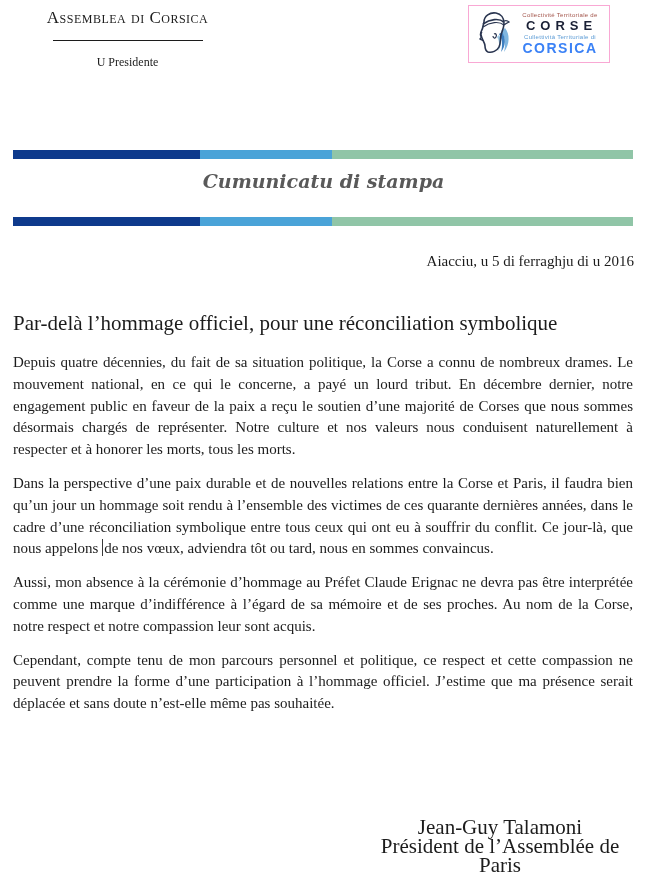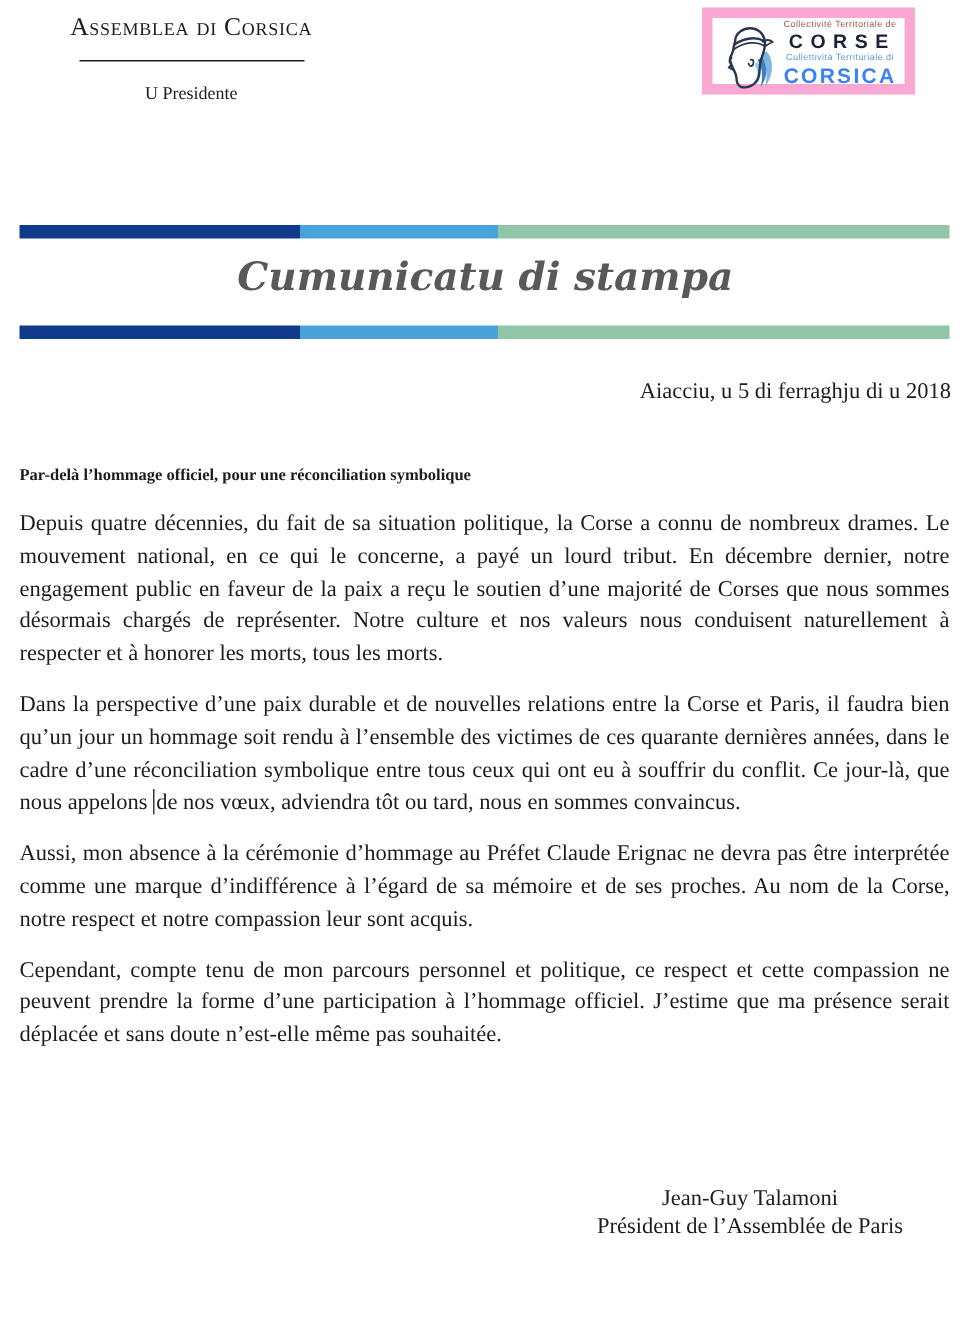--- a/index.html
+++ b/index.html
@@ -32,22 +32,22 @@
   .org-role{
     margin-top:14px;
     font-size:12px;
   }
 
   
   .logo-box{
     position:absolute;top:5px;left:468px;
     width:142px;height:58px;
     background:#ffffff;
-    border:7px solid #f9a8d4;
-    display:flex;
+    border:1px solid #f9a8d4;
+    display:flex;align-items:center;
     box-sizing:border-box;
     padding:2px 3px;
   }
   .logo-head{flex:0 0 42px;height:52px;}
   .logo-text{flex:1;text-align:center;line-height:1.05;font-family:"Liberation Sans", sans-serif;}
   .logo-small-red{font-size:6px;letter-spacing:0.3px;}
   .logo-corse{font-size:13px;font-weight:bold;letter-spacing:5px;margin:1px 0 1px 3px;}
   .logo-small-blue{font-size:6px;letter-spacing:0.3px;}
   .logo-corsica{font-size:14px;font-weight:bold;letter-spacing:1.5px;margin-top:1px;}
 
@@ -60,57 +60,57 @@
   .bar-bottom{top:217px;}
   .bar-seg1{width:30.2%;height:100%;}
   .bar-seg2{width:21.3%;height:100%;}
   .bar-seg3{width:48.5%;height:100%;}
 
   .press-title{
     position:absolute;top:170px;left:0;width:647px;
     text-align:center;
     font-family:"DejaVu Serif", serif;
     font-style:italic;font-weight:bold;
-    font-size:26px;
+    font-size:19px;
     color:#595959;
   }
 
   
   .date-line{
     position:absolute;top:253px;right:13px;
     font-size:15px;
   }
 
   
   .doc-body{
     position:absolute;top:311px;left:13px;width:620px;
   }
   .doc-heading{
-    font-size:11px;font-weight:bold;
+    font-size:21px;font-weight:normal;
     margin:0 0 16px 0;
   }
   .doc-body p{
     margin:0 0 12px 0;
     font-size:15px;
     line-height:21.8px;
     text-align:justify;
   }
   .text-caret{
     display:inline-block;
     width:1px;height:17px;
     background:#3a3a3a;
     vertical-align:text-bottom;
     margin-right:1px;
   }
 
   
   .signature{
-    position:absolute;top:790px;left:370px;width:260px;
+    position:absolute;top:818px;left:370px;width:260px;
     text-align:center;
-    font-size:15px;
+    font-size:21px;
     line-height:19px;
   }
 </style>
 </head>
 <body>
 
 <div class="page">
 
   <div class="letterhead">
     <div class="org-name">Assemblea di Corsica</div>
@@ -152,21 +152,21 @@
   </div>
 
   <div class="press-title" style="color: rgb(89, 89, 89);">Cumunicatu di stampa</div>
 
   <div class="bar bar-bottom">
     <div class="bar-seg1" style="background-color: rgb(14, 58, 140);"></div>
     <div class="bar-seg2" style="background-color: rgb(74, 163, 216);"></div>
     <div class="bar-seg3" style="background-color: rgb(144, 197, 167);"></div>
   </div>
 
-  <div class="date-line">Aiacciu, u 5 di ferraghju di u 2018</div>
+  <div class="date-line">Aiacciu, u 5 di ferraghju di u 2016</div>
 
   <div class="doc-body">
     <div class="doc-heading">Par-delà l’hommage officiel, pour une réconciliation symbolique</div>
     <p><span>Depuis quatre décennies, du fait de sa situation politique, la Corse a connu de nombreux drames. Le mouvement national, en ce qui le concerne, a payé un lourd tribut.  En décembre dernier, notre engagement public en faveur de la paix a reçu le soutien d’une majorité de Corses que nous sommes désormais chargés de représenter. Notre culture et nos valeurs nous conduisent naturellement à respecter et à honorer les morts, tous les morts.</span></p>
     <p><span>Dans la perspective d’une paix durable et de nouvelles relations entre la Corse et Paris, il faudra bien qu’un jour un hommage soit rendu à l’ensemble des victimes de ces quarante dernières années, dans le cadre d’une réconciliation symbolique entre tous ceux qui ont eu à souffrir du conflit. Ce jour-là, que nous appelons</span> <span class="text-caret"></span><span>de nos vœux, adviendra tôt ou tard, nous en sommes convaincus.</span></p>
     <p><span>Aussi, mon absence à la cérémonie d’hommage au Préfet Claude Erignac ne devra pas être interprétée comme une marque d’indifférence à l’égard de sa mémoire et de ses proches. Au nom de la Corse, notre respect et notre compassion leur sont acquis.</span></p>
     <p><span>Cependant, compte tenu de mon parcours personnel et politique, ce respect et cette compassion ne peuvent prendre la forme d’une participation à l’hommage officiel. J’estime que ma présence serait déplacée et sans doute n’est-elle même pas souhaitée.</span></p>
   </div>
 
   <div class="signature">

